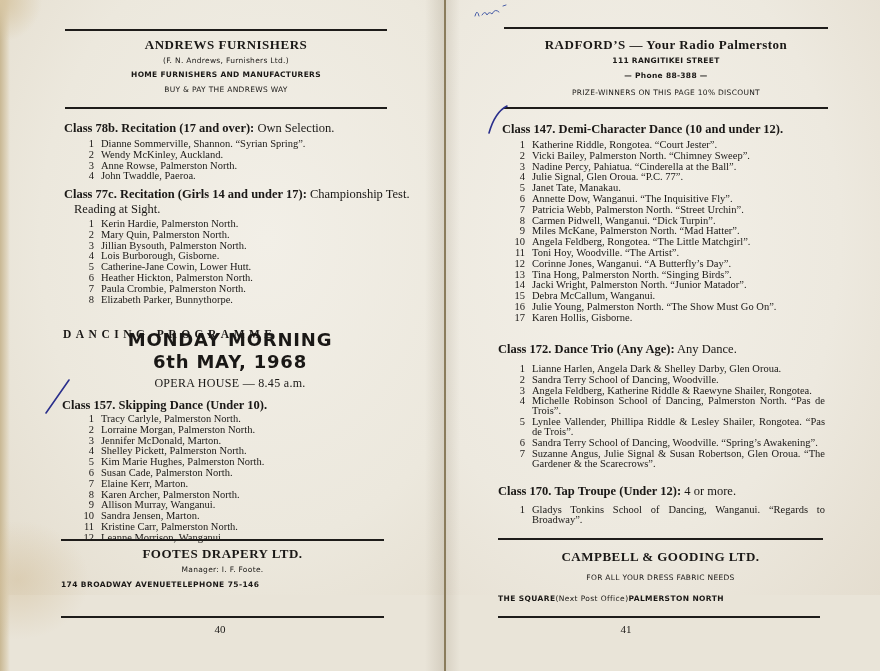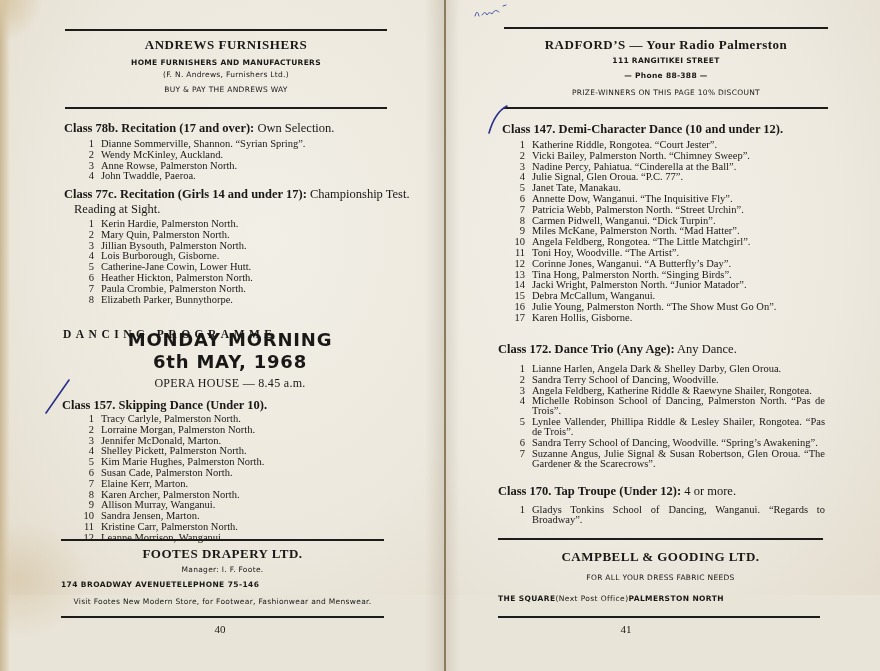--- a/index.html
+++ b/index.html
@@ -83,22 +83,22 @@
 <div class="spread">
 
   <div class="page left">
     <div class="left-edge-stain"></div>
     <div class="corner-stain"></div>
     <div class="bottom-stain"></div>
 
     <div class="rule" style="left:65px; top:29px; width:322px;"></div>
     <div class="ad" style="left:65px; top:37px; width:322px;">
       <div class="ad-title">ANDREWS FURNISHERS</div>
+      <div class="ad-small" style="margin-top:3px;">(F. N. Andrews, Furnishers Ltd.)</div>
       <div class="ad-small bold" style="margin-top:5px;">HOME FURNISHERS AND MANUFACTURERS</div>
-      <div class="ad-small" style="margin-top:3px;">(F. N. Andrews, Furnishers Ltd.)</div>
       <div class="ad-small" style="margin-top:6px;">BUY &amp; PAY THE ANDREWS WAY</div>
     </div>
     <div class="rule" style="left:65px; top:107px; width:322px;"></div>
 
     <div class="class-heading" style="left:64px; top:121px;">
       <b>Class 78b. Recitation (17 and over):</b><span> Own Selection.</span>
     </div>
     <ul class="entry-list" style="left:72px; top:139px; width:330px;">
       <li>
           <span class="num">1</span>
@@ -224,21 +224,20 @@
 
     <div class="rule" style="left:61px; top:539px; width:323px;"></div>
     <div class="ad" style="left:61px; top:546px; width:323px;">
       <div class="ad-title">FOOTES DRAPERY LTD.</div>
       <div class="ad-small" style="margin-top:3px;">Manager: I. F. Foote.</div>
     </div>
     <div class="ad-row" style="left:61px; top:580px; width:323px; font-weight:bold;">
       <span>174 BROADWAY AVENUE</span>
       <span>TELEPHONE 75-146</span>
     </div>
-    <div class="ad ad-small" style="left:61px; top:597px; width:323px;">Visit Footes New Modern Store, for Footwear, Fashionwear and Menswear.</div>
     <div class="rule" style="left:61px; top:616px; width:323px;"></div>
 
     <div class="page-num" style="left:200px; top:623px; width:40px;">40</div>
   </div>
 
   <div class="page right">
 
     <svg class="pen-mark" style="left:28px; top:2px;" width="40" height="20">
       <path d="M2 14 Q4 6 6 14 M9 13 Q12 8 14 13 Q16 9 19 12 Q22 6 26 10 M30 4 L33 3" stroke="#4a5fa8" stroke-width="1" fill="none" stroke-linecap="round"></path>
     </svg>

